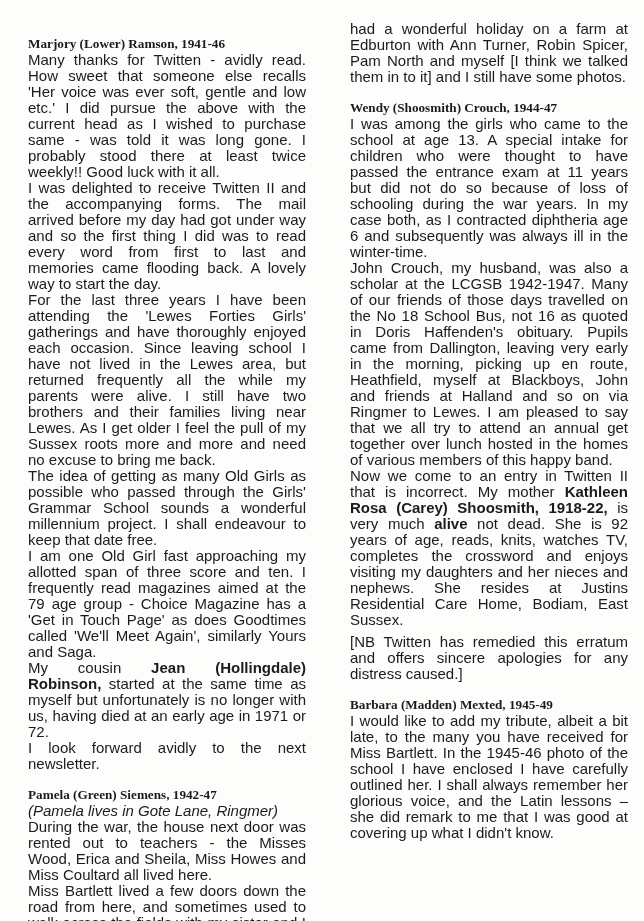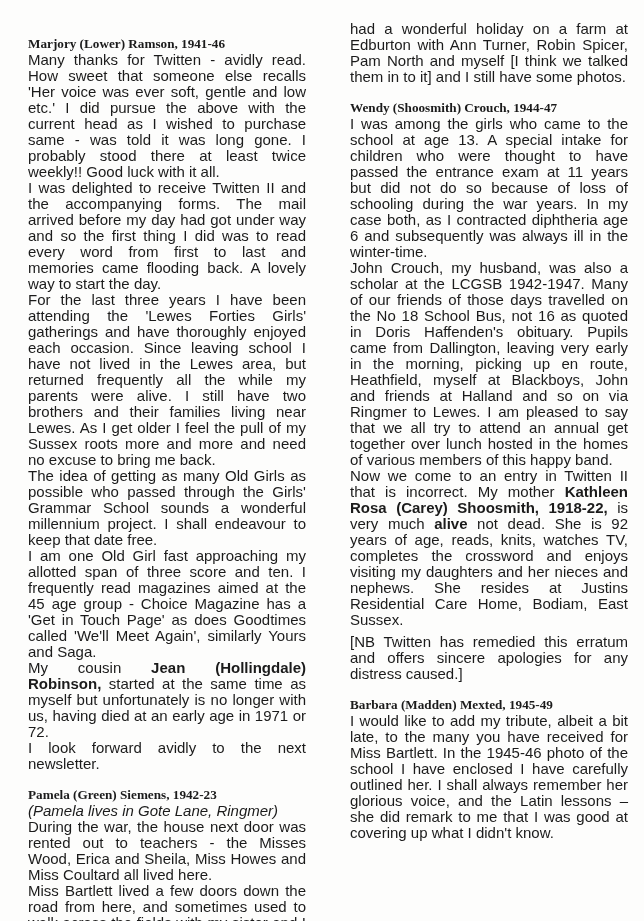--- a/index.html
+++ b/index.html
@@ -50,24 +50,24 @@
 </head>
 <body>
 
 <div class="page">
   <div class="col" id="col-0">
       <div class="block heading"><span class="run-b">Marjory (Lower) Ramson, 1941-46</span></div>
       <div class="block para"><span class="run-n">Many thanks for Twitten - avidly read.  How sweet that someone else recalls 'Her voice was ever soft, gentle and low etc.'  I did pursue the above with the current head as I wished to purchase same - was told it was long gone.  I probably stood there at least twice weekly!!  Good luck with it all.</span></div>
       <div class="block para"><span class="run-n">I was delighted to receive Twitten II and the accompanying forms.  The mail arrived before my day had got under way and so the first thing I did was to read every word from first to last and memories came flooding back.  A lovely way to start the day.</span></div>
       <div class="block para"><span class="run-n">For the last three years I have been attending the 'Lewes Forties Girls' gatherings and have thoroughly enjoyed each occasion.  Since leaving school I have not lived in the Lewes area, but returned frequently all the while my parents were alive.  I still have two brothers and their families living near Lewes.  As I get older I feel the pull of my Sussex roots more and more and need no excuse to bring me back.</span></div>
       <div class="block para"><span class="run-n">The idea of getting as many Old Girls as possible who passed through the Girls' Grammar School sounds a wonderful millennium project.  I shall endeavour to keep that date free.</span></div>
-      <div class="block para"><span class="run-n">I am one Old Girl fast approaching my allotted span of three score and ten.  I frequently read magazines aimed at the 45 age group - Choice Magazine has a 'Get in Touch Page' as does Goodtimes called 'We'll Meet Again', similarly Yours and Saga.</span></div>
+      <div class="block para"><span class="run-n">I am one Old Girl fast approaching my allotted span of three score and ten.  I frequently read magazines aimed at the 79 age group - Choice Magazine has a 'Get in Touch Page' as does Goodtimes called 'We'll Meet Again', similarly Yours and Saga.</span></div>
       <div class="block para"><span class="run-n">My cousin </span><span class="run-b">Jean (Hollingdale) Robinson,</span><span class="run-n"> started at the same time as myself but unfortunately is no longer with us, having died at an early age in 1971 or 72.</span></div>
       <div class="block para"><span class="run-n">I look forward avidly to the next newsletter.</span></div>
-      <div class="block heading"><span class="run-b">Pamela (Green) Siemens, 1942-23</span></div>
+      <div class="block heading"><span class="run-b">Pamela (Green) Siemens, 1942-47</span></div>
       <div class="block subnote"><span class="run-i">(Pamela lives in Gote Lane, Ringmer)</span></div>
       <div class="block para"><span class="run-n">During the war, the house next door was rented out to teachers - the Misses Wood, Erica and Sheila, Miss Howes and Miss Coultard all lived here.</span></div>
       <div class="block para"><span class="run-n">Miss Bartlett lived a few doors down the road from here, and sometimes used to walk across the fields with my sister and I to catch the bus to Lewes.</span></div>
       <div class="block para"><span class="run-n">In 1946, Miss Sheila Fraser and her friend</span></div>
     </div>
   <div class="col" id="col-1">
       <div class="block para"><span class="run-n">had a wonderful holiday on a farm at Edburton with Ann Turner, Robin Spicer, Pam North and myself [I think we talked them in to it] and I still have some photos.</span></div>
       <div class="block heading"><span class="run-b">Wendy (Shoosmith) Crouch, 1944-47</span></div>
       <div class="block para"><span class="run-n">I was among the girls who came to the school at age 13.  A special intake for children who were thought to have passed the entrance exam at 11 years but did not do so because of loss of schooling during the war years.  In my case both, as I contracted diphtheria age 6 and subsequently was always ill in the winter-time.</span></div>
       <div class="block para"><span class="run-n">John Crouch, my husband, was also a scholar at the LCGSB 1942-1947.  Many of our friends of those days travelled on the No 18 School Bus, not 16 as quoted in Doris Haffenden's obituary.  Pupils came from Dallington, leaving very early in the morning, picking up en route, Heathfield, myself at Blackboys, John and friends at Halland and so on via Ringmer to Lewes.  I am pleased to say that we all try to attend an annual get together over lunch hosted in the homes of various members of this happy band.</span></div>

